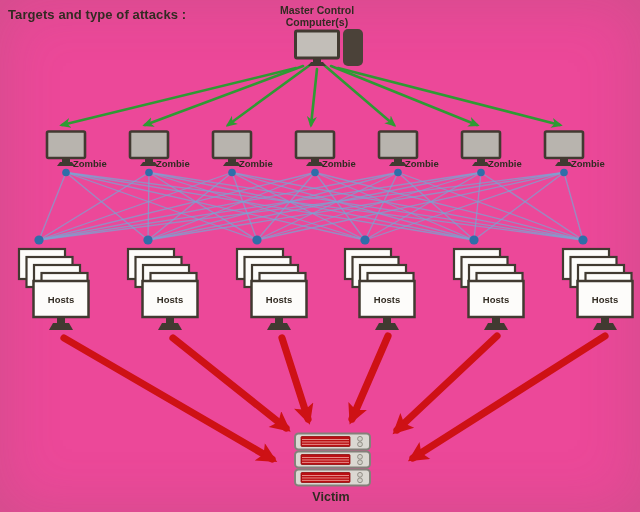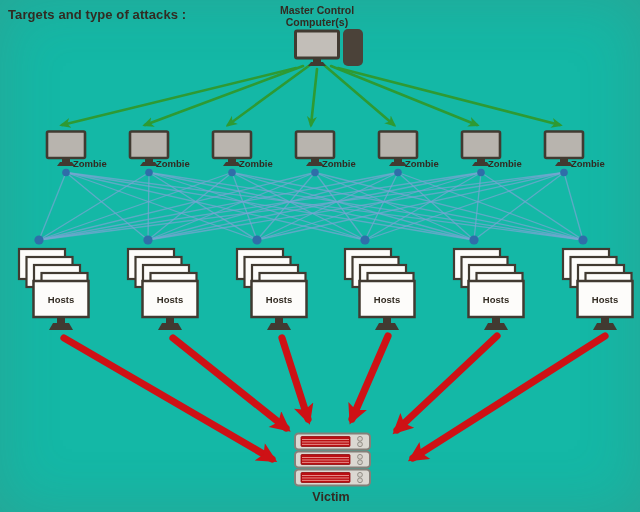--- a/index.html
+++ b/index.html
@@ -1,18 +1,18 @@
 <!DOCTYPE html>
 <html><head>
 <meta charset="utf-8">
 <style>
   html,body{margin:0;padding:0;background:#d8d5d0;}
   .canvas{
     position:relative;width:640px;height:512px;overflow:hidden;
-    background:#14b8a6;
+    background:#ec4899;
     box-shadow:inset 0 0 60px rgba(108,102,92,.22);
     font-family:"Liberation Sans",sans-serif;
   }
   .title{
     position:absolute;left:8px;top:7px;
     font-size:13px;font-weight:700;color:#322b22;letter-spacing:.1px;
   }
   svg{position:absolute;left:0;top:0;}
   svg text{font-family:"Liberation Sans",sans-serif;font-weight:700;}
 </style>

